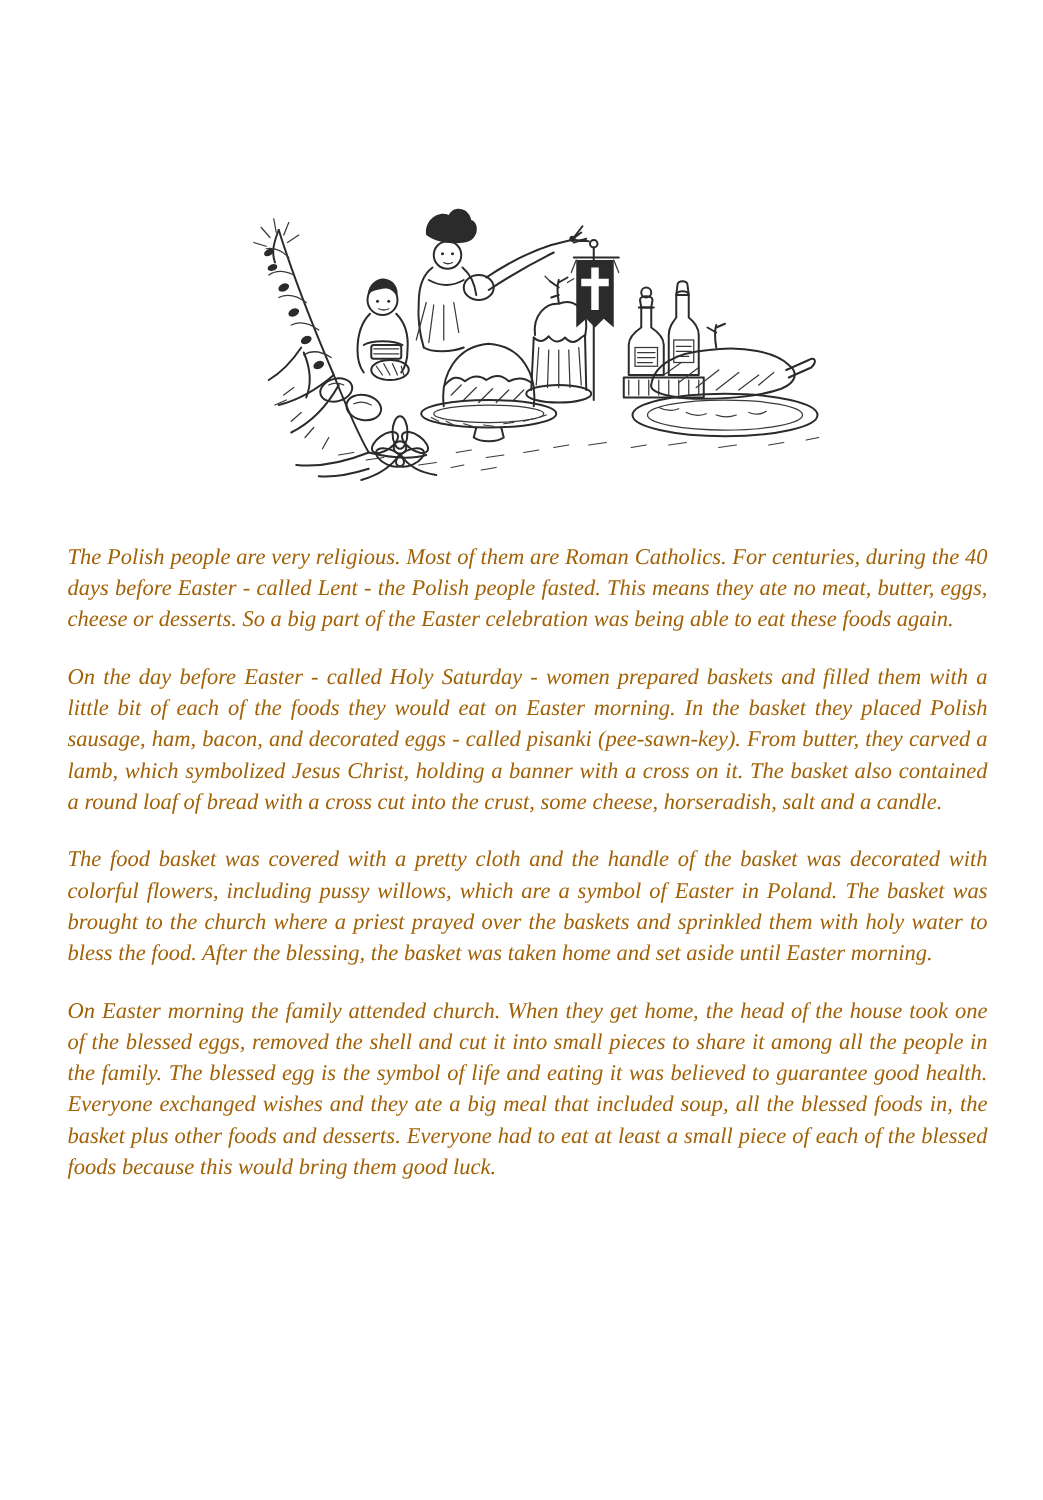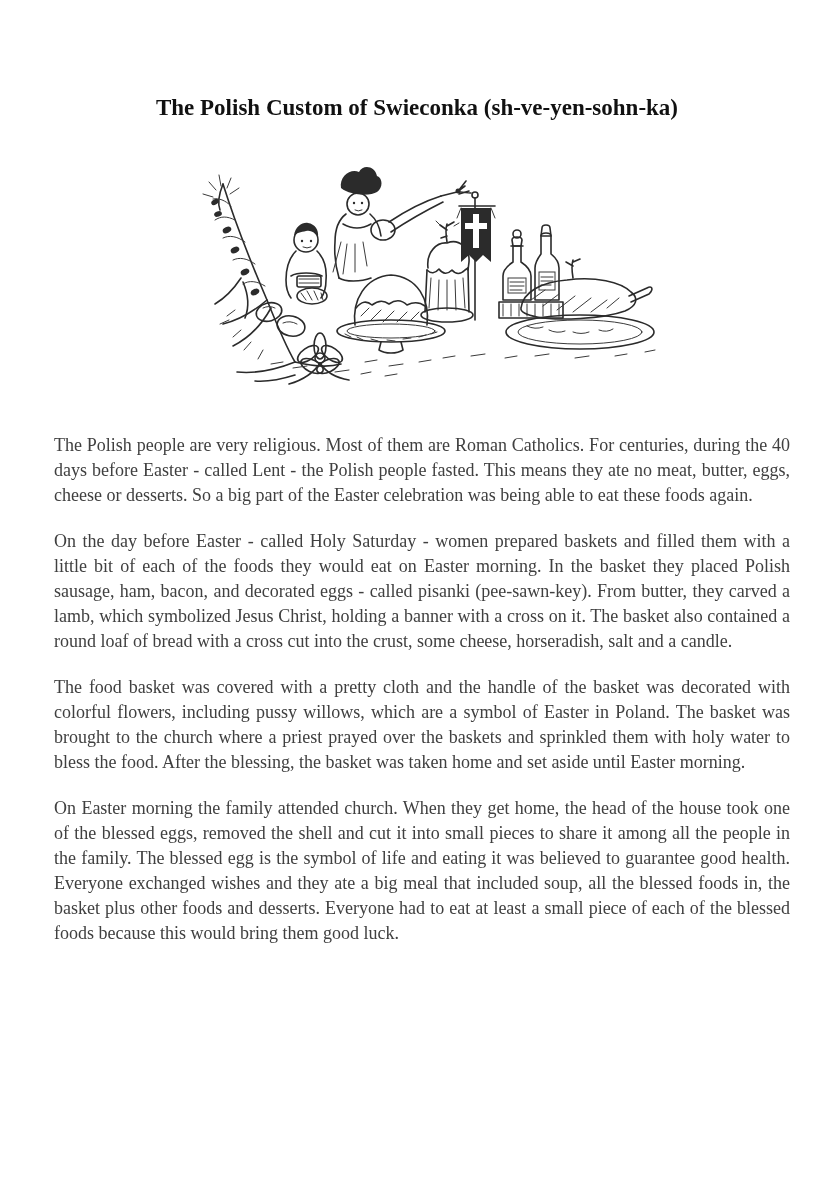--- a/index.html
+++ b/index.html
@@ -40,31 +40,31 @@
   .ink-thin { stroke: #3a3a3a; fill: none; stroke-width: 1; stroke-linecap: round; }
   .ink-fill { fill: #2b2b2b; stroke: none; }
   .body-text {
     position: absolute;
     top: 433px;
     left: 54px;
     width: 736px;
     font-size: 18px;
     line-height: 25px;
     text-align: justify;
-    color: #404040;
+    color: #a16207;
+    font-style: italic;
   }
   .body-text p { margin: 0 0 21px 0; }
   .body-text p:last-child { margin-bottom: 16px; }
 </style>
 </head>
 <body>
 
 <div class="page">
 
-  <h1 class="title">The Polish Custom of Swieconka (sh-ve-yen-sohn-ka)</h1>
 
   <div class="figure">
     <svg viewBox="0 0 500 240" xmlns="http://www.w3.org/2000/svg">
 
       <g>
         <path class="ink" d="M48,34 C58,66 74,108 92,150 C100,170 110,195 120,212"></path>
         <path class="ink" d="M48,34 C44,44 42,52 45,60"></path>
         <path class="ink-thin" d="M56,56 C50,50 44,48 38,49 M60,70 C52,66 46,66 40,70 M70,92 C62,86 54,85 48,88 M80,114 C72,108 64,107 58,110 M90,136 C82,131 74,130 68,134"></path>
         <path class="ink-thin" d="M41,40 l-7,-8 M46,36 l-2,-11 M52,38 l4,-10 M38,47 l-10,-3 M55,44 l9,-6"></path>
         <ellipse class="ink-fill" cx="40" cy="52" rx="4" ry="2.6" transform="rotate(-30 40 52)"></ellipse>

